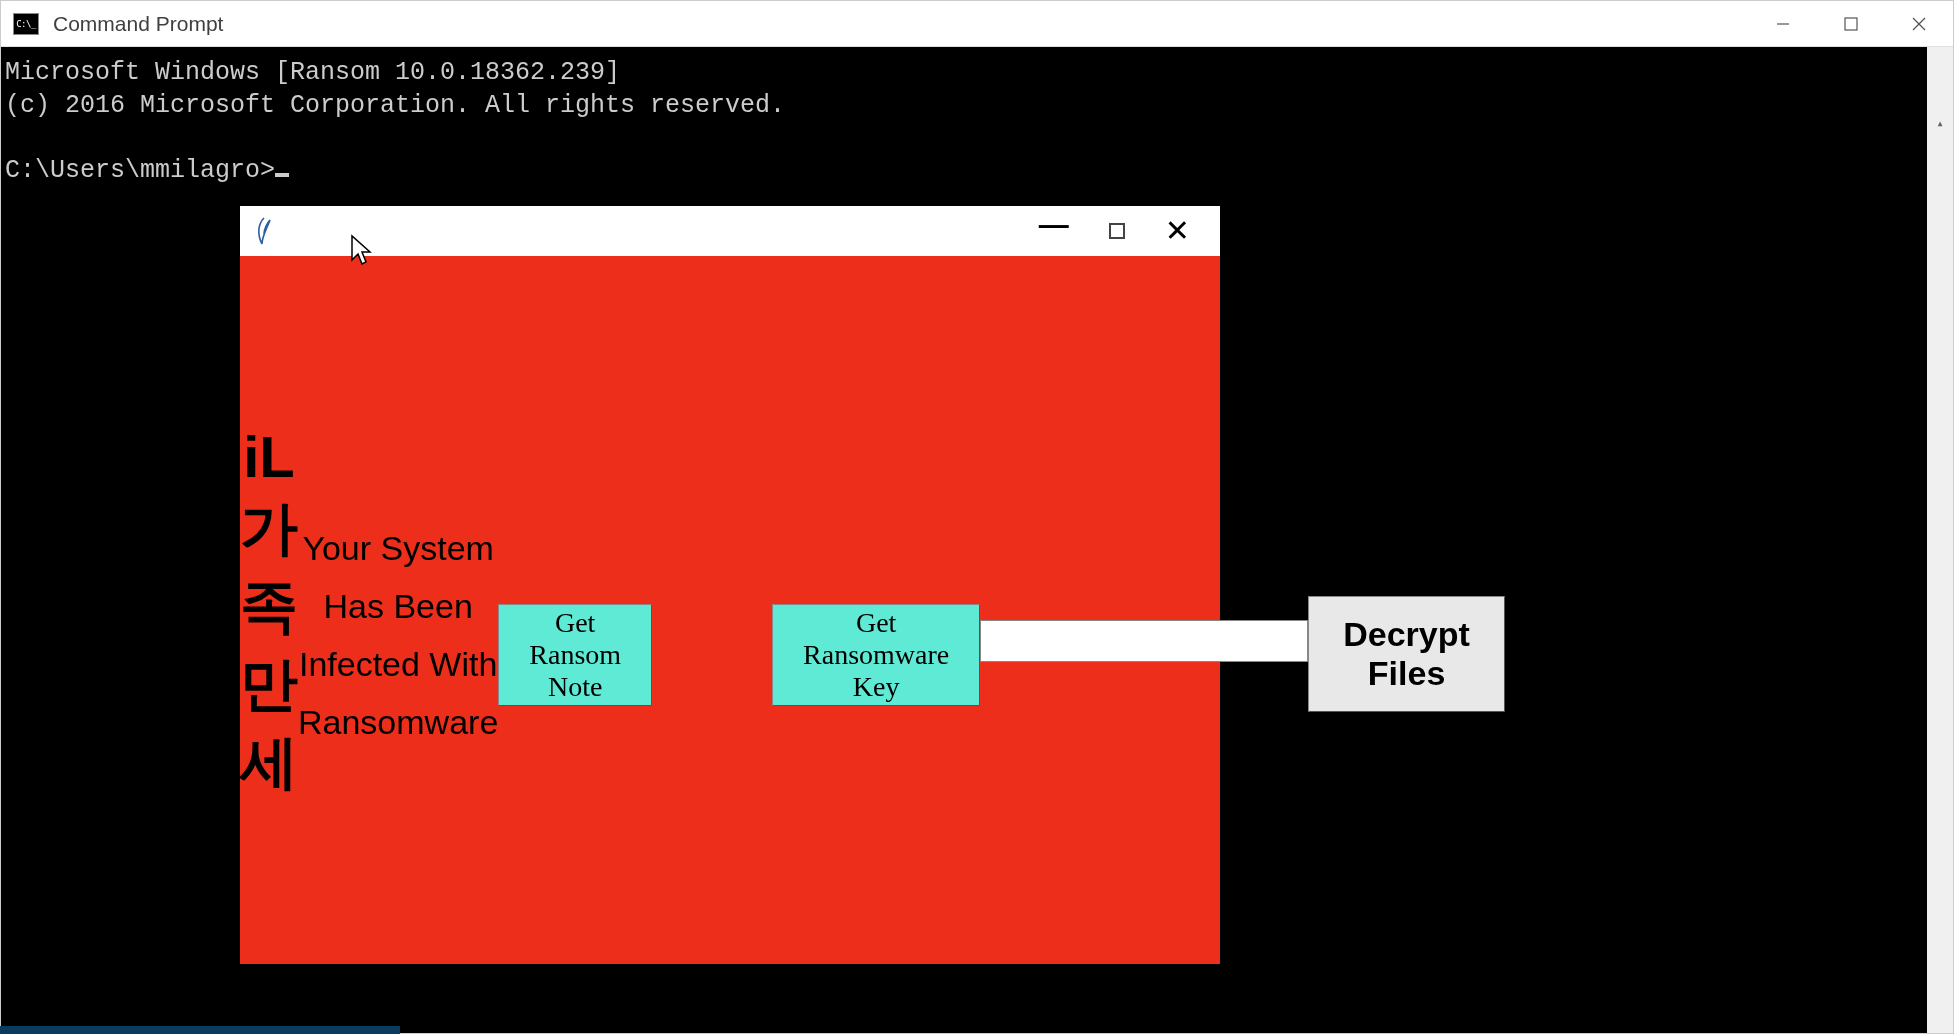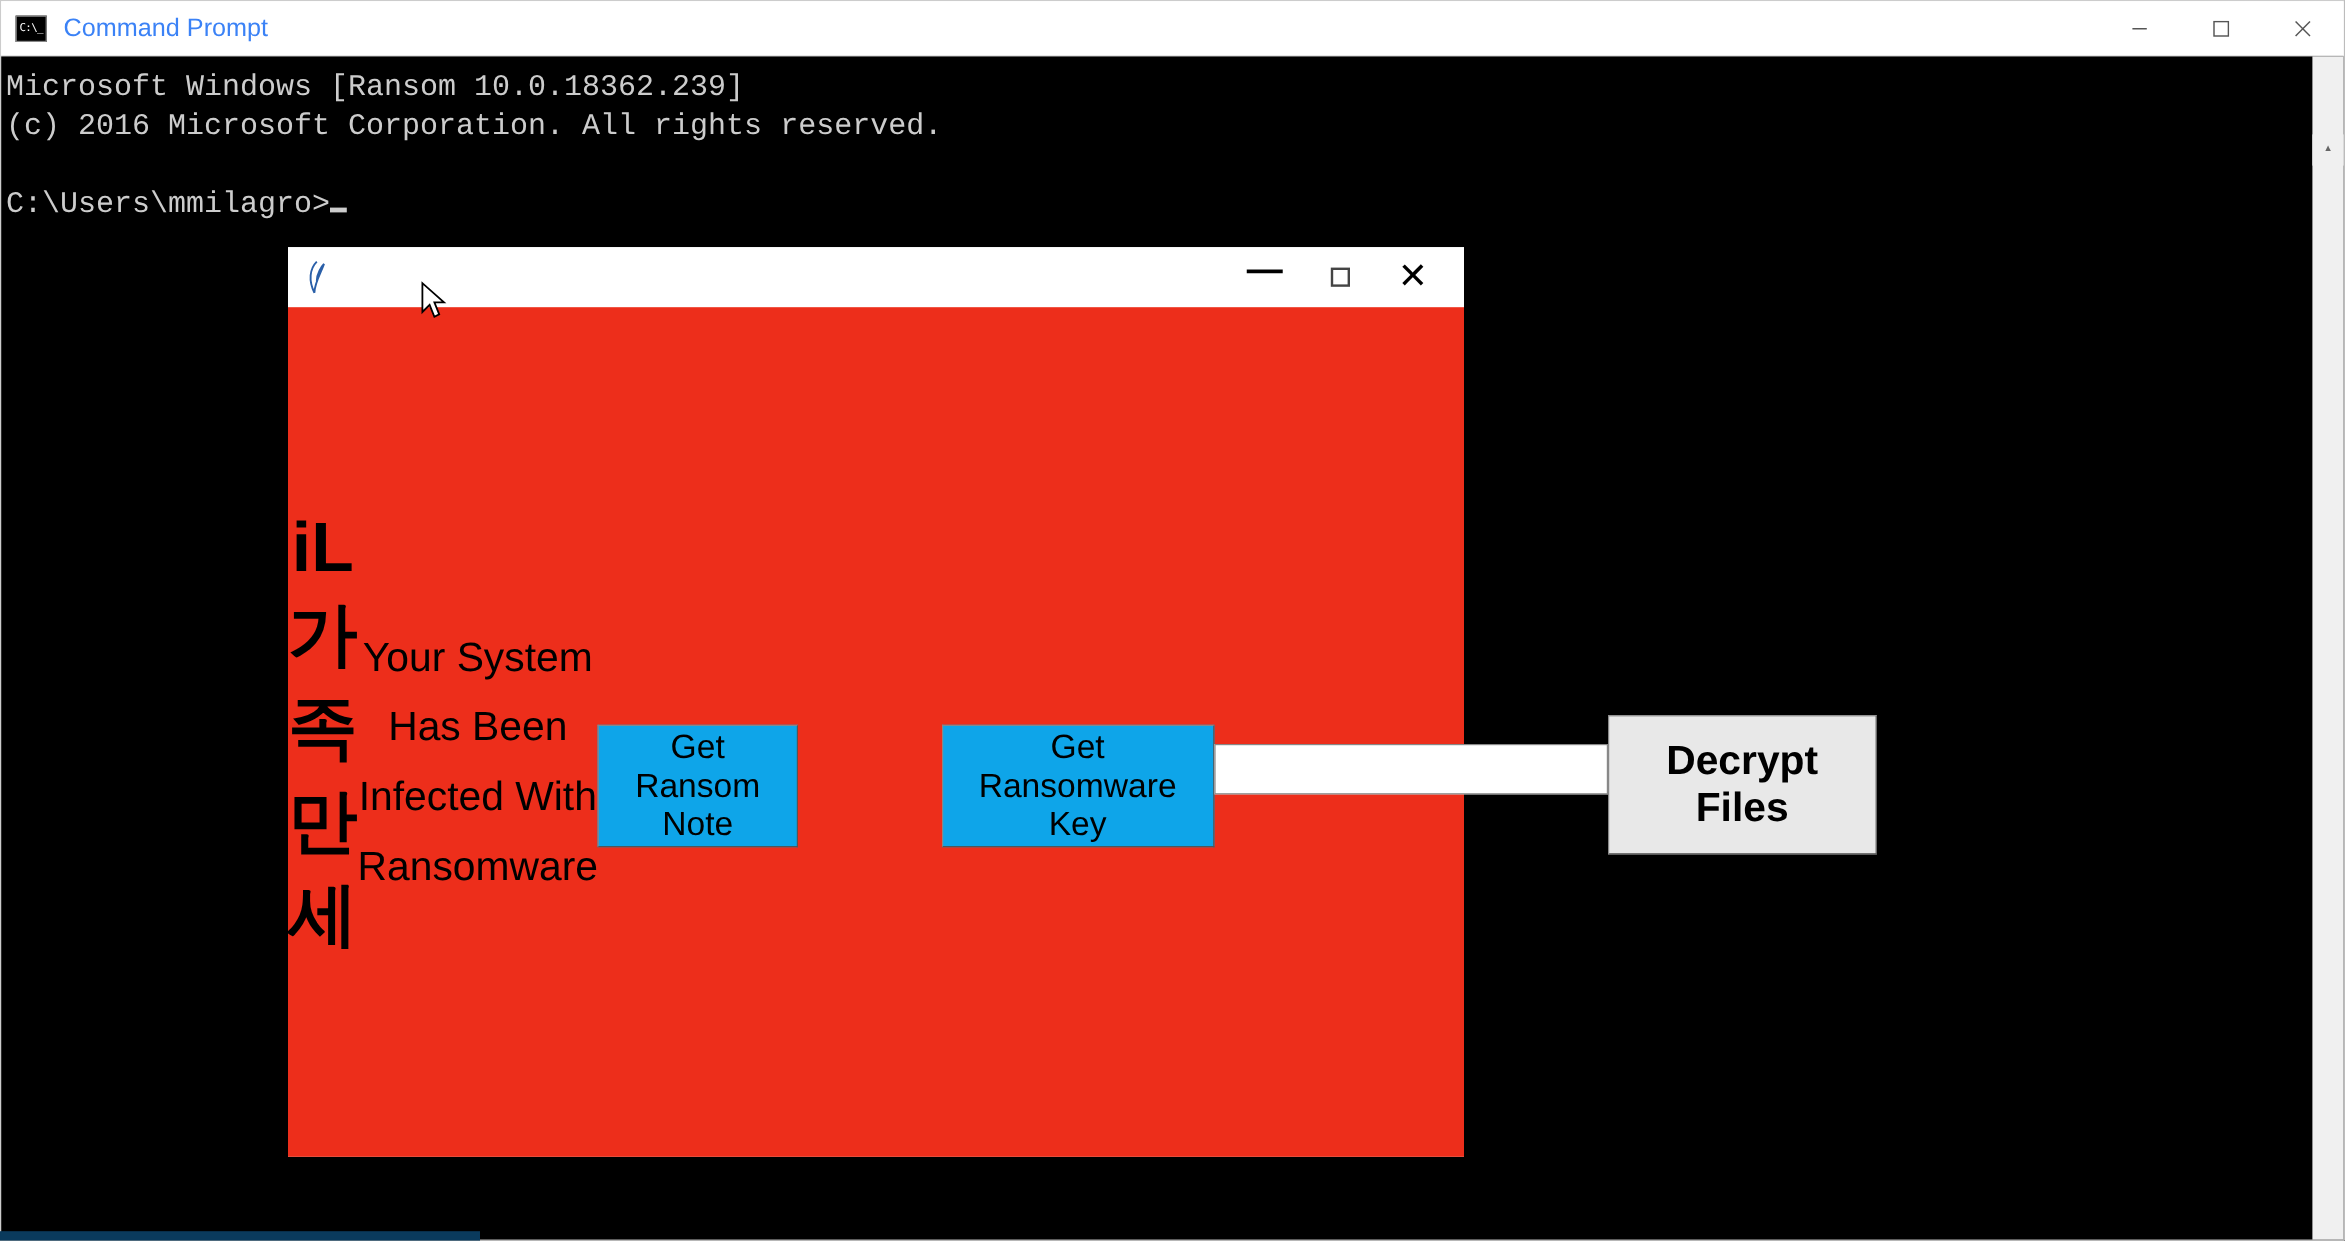--- a/index.html
+++ b/index.html
@@ -41,21 +41,21 @@
       justify-content: center;
     }
     .cmd-icon::before {
       content: "C:\\_";
       color: #fff;
       font-size: 9px;
       font-family: Consolas, monospace;
       letter-spacing: -0.5px;
     }
     .cmd-title {
-      color: #3b82f6;
+      color: #404040;
       font-size: 21px;
       font-weight: 400;
     }
     .cmd-controls {
       margin-left: auto;
       display: flex;
       height: 100%;
     }
     .cmd-btn {
       width: 68px;
@@ -170,26 +170,26 @@
       margin-top: 52px;
       line-height: 1.7;
       font-family: Arial, "Segoe UI", sans-serif;
     }
     .ransom-button-row {
       display: flex;
       gap: 120px;
       margin-top: 90px;
     }
     .win-button {
-      background: #0ea5e9;
+      background: #5eead4;
       border: 1px solid #888;
       border-right-color: #555;
       border-bottom-color: #555;
       font-size: 28px;
-      font-family: Liberation Sans, sans-serif;
+      font-family: Liberation Serif, serif;
       color: #000;
       padding: 2px 30px;
       cursor: pointer;
     }
     .decryption-input {
       width: 838px;
       height: 42px;
       background: #fff;
       border: 1px solid #888;
       margin-top: 62px;
@@ -201,21 +201,21 @@
     }
     .decrypt-button {
       background: #e8e8e8;
       border: 1px solid #888;
       border-right-color: #555;
       border-bottom-color: #555;
       font-size: 34px;
       font-weight: 700;
       font-family: Arial, "Segoe UI", sans-serif;
       color: #000;
-      padding: 18px 48px;
+      padding: 18px 34px;
       cursor: pointer;
     }
     .cursor-pointer {
       position: absolute;
       top: 234px;
       left: 350px;
       pointer-events: none;
     }
     .taskbar-slice {
       position: absolute;

